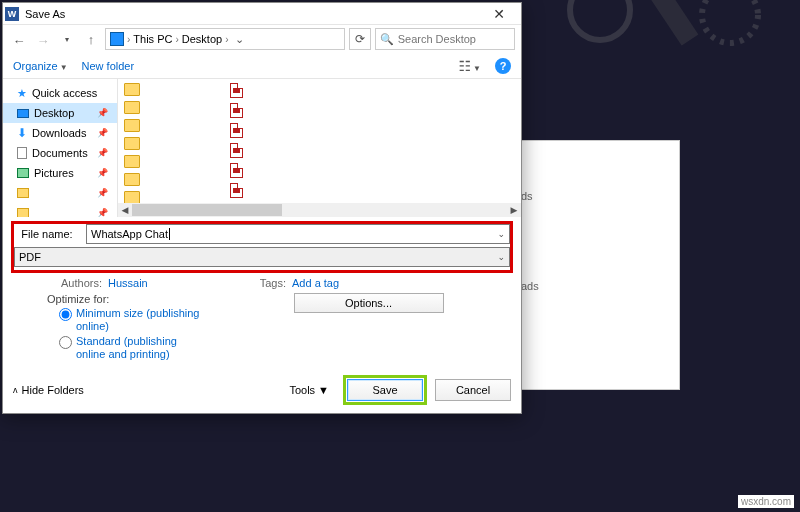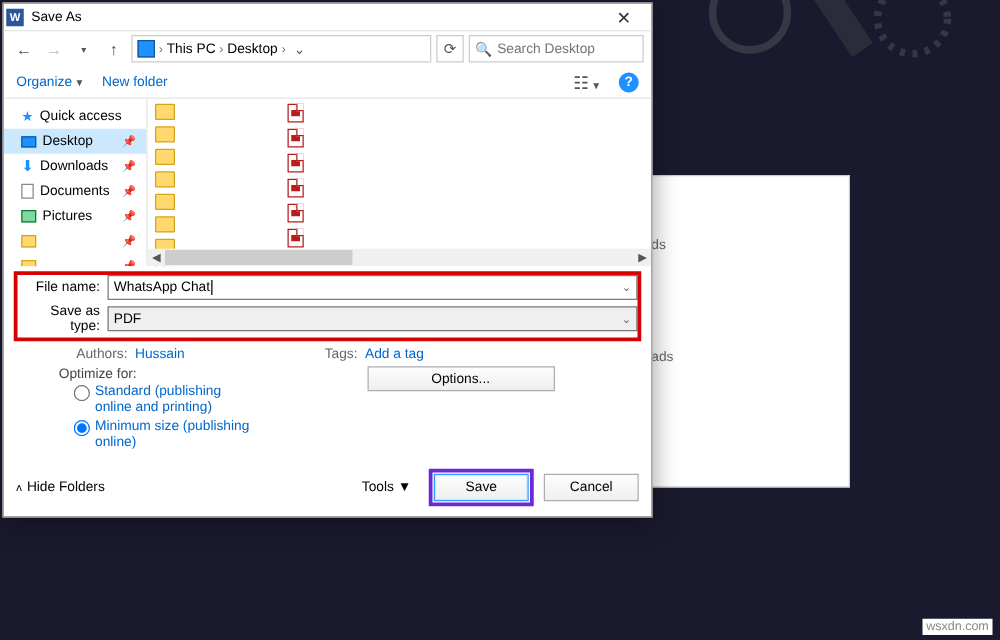--- a/index.html
+++ b/index.html
@@ -54,21 +54,21 @@
 .fl-pdf { width:13px;height:15px;border:1px solid #b71c1c;position:relative;}
 .fl-pdf::after{content:"";position:absolute;right:-1px;top:-1px;width:5px;height:5px;background:#fff;border-left:1px solid #b71c1c;border-bottom:1px solid #b71c1c;}
 .fl-pdf::before{content:"";position:absolute;left:2px;top:4px;right:2px;height:5px;background:#b71c1c;}
 .scroll-h { position:absolute;bottom:0;left:0;right:0;height:14px;background:#f0f0f0;display:flex;align-items:center;}
 .scroll-h .arrow{width:14px;height:14px;display:flex;align-items:center;justify-content:center;color:#555;font-size:9px;}
 .scroll-h .track{flex:1;height:12px;background:#f0f0f0;position:relative;}
 .scroll-h .thumb{position:absolute;left:0;width:40%;height:100%;background:#cdcdcd;}
 
 .bottom { padding:6px 10px 8px 10px; }
 .field-row { display:flex;align-items:center;margin-bottom:3px;}
-.field-row label{width:72px;text-align:right;padding-right:6px;font-size:11px;}
+.field-row label{width:72px;text-align:center;padding-right:6px;font-size:11px;}
 .field-row .combo{flex:1;height:20px;border:1px solid #7a7a7a;background:#fff;display:flex;align-items:center;padding:0 4px;font-size:11px;}
 .field-row .combo.grey{background:#efefef;}
 .field-row .combo .cd{margin-left:auto;color:#555;font-size:9px;}
 .hl-red { outline:3px solid #d80000; outline-offset:-1px; padding:1px;}
 
 .meta-row { display:flex; padding-left:48px; gap:6px; font-size:11px; margin:6px 0 4px;}
 .meta-row .ml{color:#666;}
 .meta-row .mv{color:#0066cc;}
 .opt-area { display:flex; gap:20px; }
 .opt-left { padding-left:34px; font-size:11px; }
@@ -81,21 +81,21 @@
 .chk-row { display:flex;align-items:center;gap:4px;justify-content:center;font-size:11px;color:#0066cc;}
 .chk-row input{accent-color:#0066cc;}
 
 .footer { display:flex;align-items:center;padding:6px 10px 8px; gap:8px;}
 .footer .hf { font-size:11px; display:flex;align-items:center;gap:4px;}
 .footer .hf .car{font-size:9px;}
 .footer .spacer{flex:1;}
 .tools { font-size:11px; display:flex;align-items:center;gap:3px;margin-right:6px;}
 .btn { width:76px;height:22px;border:1px solid #adadad;background:linear-gradient(#fdfdfd,#efefef);font-size:11px;}
 .btn.primary { border:1px solid #3399ff; box-shadow:0 0 0 1px #cce8ff inset;}
-.save-hl { border:3px solid #6d28d9; padding:1px; display:inline-block;}
+.save-hl { border:3px solid #84cc16; padding:1px; display:inline-block;}
 
 .watermark { position:absolute; right:6px; bottom:4px; font-size:10px; color:#888; background:#fff; padding:1px 3px;text-align:right;}
 </style>
 </head>
 <body>
 
 <div class="bg-deco">
 <svg viewBox="0 0 220 100">
       <g stroke="#777" stroke-width="6" fill="none">
         <circle cx="40" cy="40" r="30"></circle>
@@ -221,46 +221,45 @@
     <div class="hl-red">
       <div class="field-row">
         <label>File name:</label>
         <div class="combo">
             <span>WhatsApp Chat </span>
             <span style="border-left:1px solid #000;height:12px;margin-left:1px;"></span>
             <span class="cd">⌄</span>
           </div>
       </div>
       <div class="field-row">
-        <label>Save as type:</label>
         <div class="combo grey">
             <span>PDF</span>
             <span class="cd">⌄</span>
           </div>
       </div>
     </div>
 
     <div class="meta-row">
       <span class="ml">Authors:</span>
       <span class="mv">Hussain</span>
       <span style="width:100px;"></span>
       <span class="ml">Tags:</span>
       <span class="mv">Add a tag</span>
     </div>
 
     <div class="opt-area">
       <div class="opt-left">
         <span class="optlabel">Optimize for:</span>
         <div class="radio-row">
+            <input type="radio" name="opt" checked="" style="">
+            <span style="max-width:130px;display:inline-block;">Minimum size (publishing online)</span>
+          </div>
+        <div class="radio-row">
             <input type="radio" name="opt" style="">
             <span style="max-width:130px;display:inline-block;">Standard (publishing online and printing)</span>
-          </div>
-        <div class="radio-row">
-            <input type="radio" name="opt" checked="" style="">
-            <span style="max-width:130px;display:inline-block;">Minimum size (publishing online)</span>
           </div>
       </div>
       <div class="opt-right">
         <button class="options-btn">Options...</button>
       </div>
     </div>
   </div>
 
   <div class="footer">
     <div class="hf">

